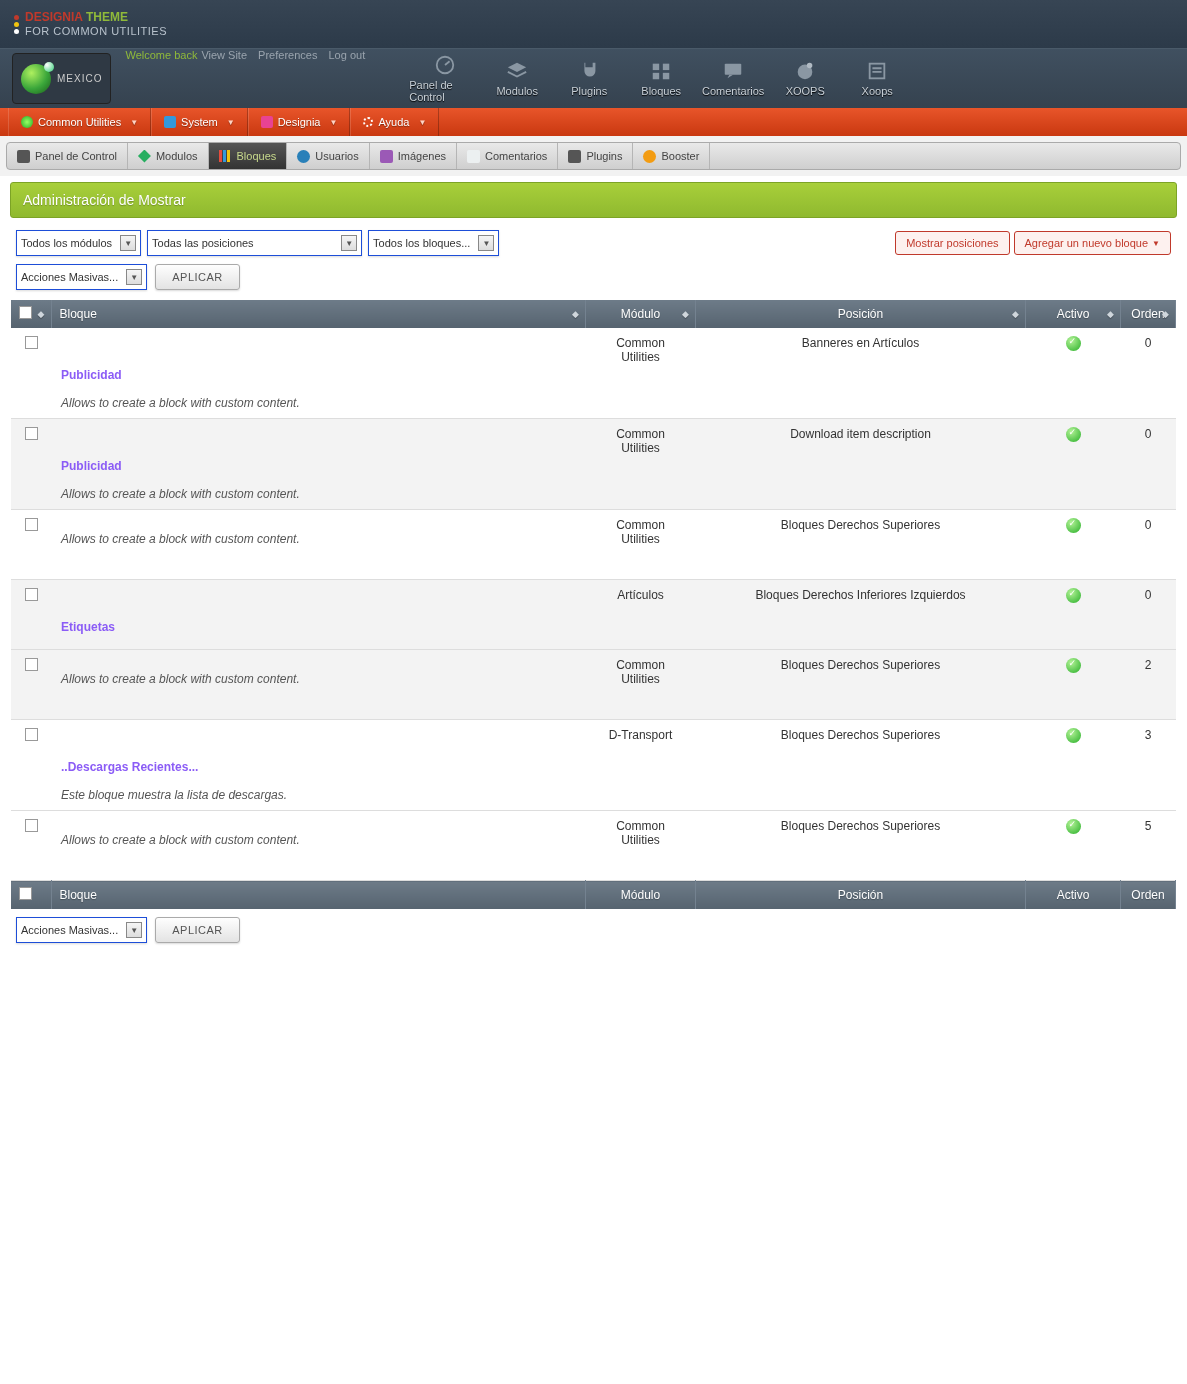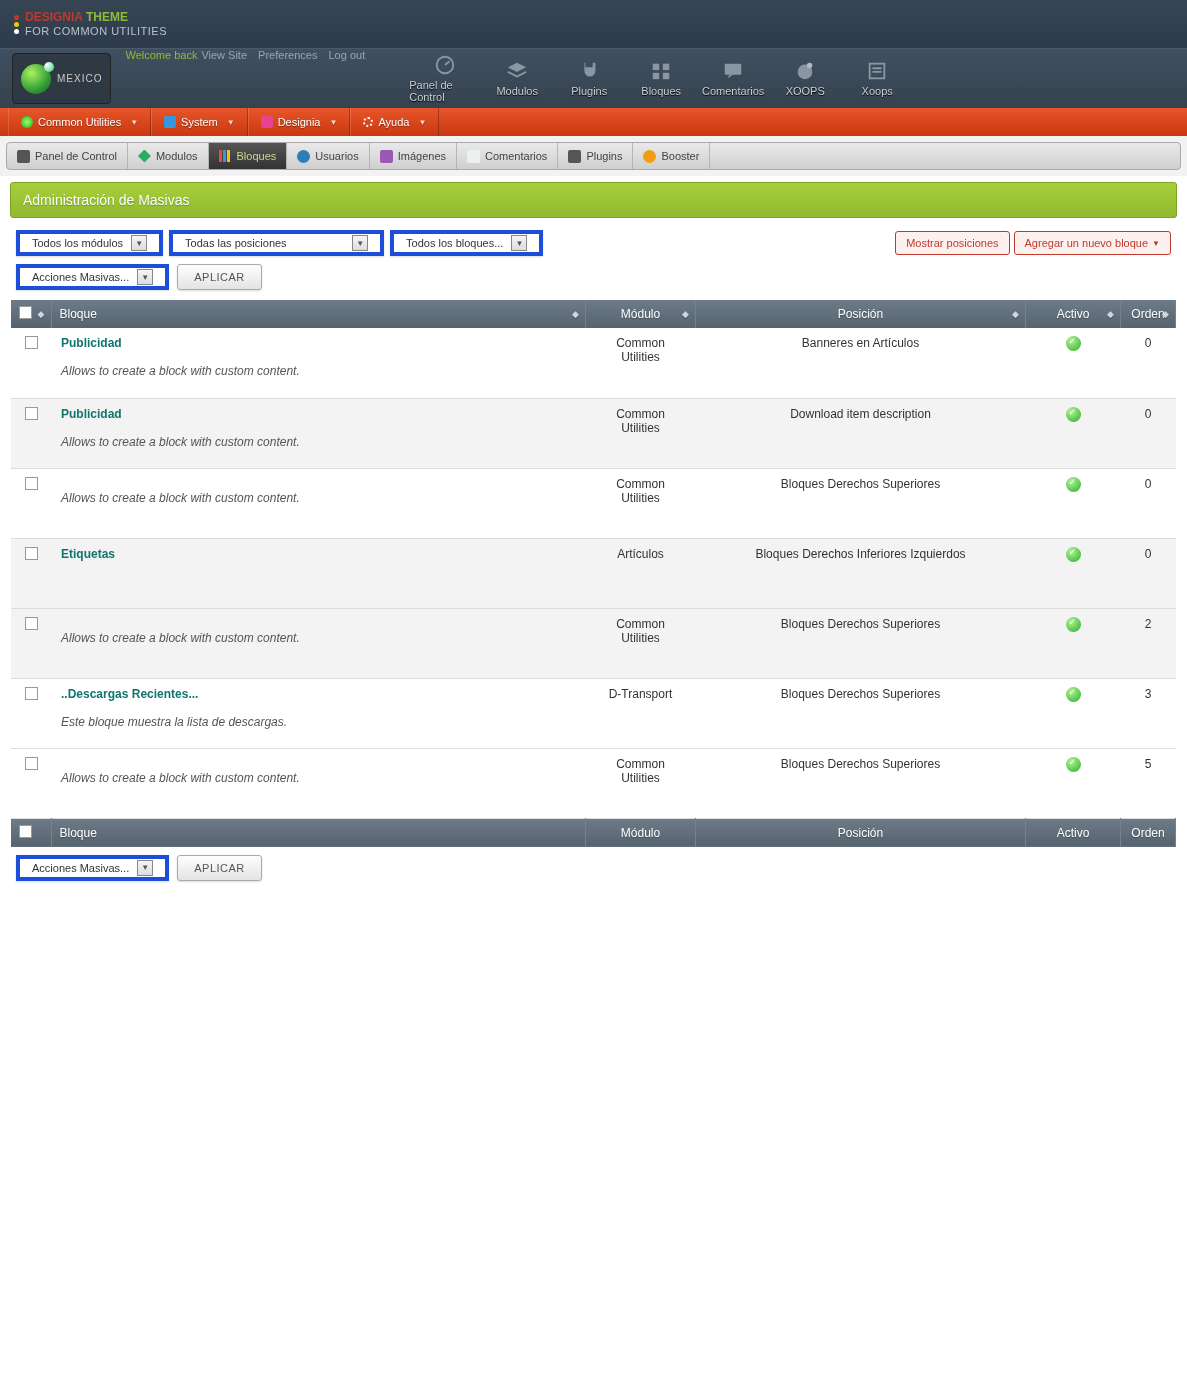--- a/index.html
+++ b/index.html
@@ -53,39 +53,39 @@
 .ic-com{background:#ecf0f1;border-radius:2px;position:relative}.ic-com:after{content:"";position:absolute;bottom:-3px;left:3px;border:3px solid transparent;border-top-color:#ecf0f1}
 .ic-plg{background:#555;border-radius:2px;}
 .ic-boo{background:#f39c12;border-radius:50%;}
 
 
 .greenbar { margin:6px 10px; background:linear-gradient(#a8cf3a,#8fb92f); border:1px solid #7ca326; border-radius:3px; padding:9px 12px; color:#fff; font-size:14px; text-shadow:0 1px 1px rgba(0,0,0,.25);}
 
 
 .controls { display:flex; justify-content:space-between; align-items:center; padding:6px 16px 4px; }
 .controls-left { display:flex; gap:6px;}
-.sel { height:26px; border:4px solid #1d4ed8; background:#fff; font-size:11px; padding:2px 12px; display:flex; align-items:center; box-shadow:0 1px 2px rgba(0,0,0,.15);}
+.sel { height:26px; border:1px solid #1d4ed8; background:#fff; font-size:11px; padding:2px 4px; display:flex; align-items:center; box-shadow:0 1px 2px rgba(0,0,0,.15);}
 .sel .ddb{ width:16px; height:16px; border:1px solid #888; margin-left:8px; background:linear-gradient(#f5f5f5,#ddd); display:flex; align-items:center; justify-content:center; font-size:8px; color:#555;}
 .controls-right{display:flex; gap:4px;}
 .btn-ol{ border:1px solid #c0392b; color:#c0392b; background:#fdf1ef; padding:5px 10px; border-radius:3px; font-size:11px; cursor:pointer; display:flex; align-items:center; gap:4px;}
 
 .controls2{ display:flex; align-items:center; gap:8px; padding:4px 16px 10px;}
 .btn-apply{ background:linear-gradient(#fefefe,#e3e3e3); border:1px solid #aaa; border-radius:3px; padding:6px 16px; font-size:11px; color:#555; letter-spacing:.5px; cursor:pointer; box-shadow:0 1px 2px rgba(0,0,0,.15);}
 
 
 .tbl { width:calc(100% - 22px); margin:0 11px; border-collapse:collapse; }
 .tbl thead th, .tbl tfoot th { background:linear-gradient(#6d7b88,#56636f); color:#fff; font-weight:normal; font-size:12px; padding:6px 8px; text-align:left; position:relative; border-right:1px solid #748290; text-shadow:0 1px 1px rgba(0,0,0,.3);}
 .tbl thead th .sort, .tbl tfoot th .sort{ position:absolute; right:6px; top:50%; transform:translateY(-50%); font-size:9px; color:#cfd6dc; line-height:6px;}
 .tbl th.center, .tbl td.center{text-align:center;}
 .tbl tbody td { padding:8px 10px; font-size:12px; vertical-align:top; }
 .tbl tbody tr { border-bottom:1px solid #ddd; }
 .tbl tbody tr.dim td { background:#f3f3f3; }
 .cb{ width:13px; height:13px; border:1px solid #999; background:#fff; display:inline-block;}
 .thcb{text-align:center;width:40px;}
-.blk-title{font-weight:bold; color:#0f766e;}
+.blk-title{font-weight:bold; color:#8b5cf6;margin-top:32px;}
 .blk-desc{font-style:italic; color:#555; margin-top:14px;}
 .tbl tbody tr{height:70px;}
 .active-ic{ width:15px; height:15px; border-radius:50%; background:radial-gradient(circle at 35% 30%,#b2f296,#27ae27); display:inline-block; position:relative;}
 .active-ic:after{content:"✓"; color:#fff; font-size:9px; position:absolute; left:3px; top:0;}
 .col-mod{width:110px;}
 .col-pos{width:330px;}
 .col-act{width:95px;}
 .col-ord{width:55px;}
 
 .bottom-controls{display:flex; align-items:center; gap:8px; padding:8px 16px 16px;}
@@ -230,21 +230,21 @@
         <span class="ic ic-plg"></span>
         <span>Plugins</span>
       </div>
   <div class="tab-s">
         <span class="ic ic-boo"></span>
         <span>Booster</span>
       </div>
 </div>
 </div>
 
-<div class="greenbar">Administración de Masivas</div>
+<div class="greenbar">Administración de Mostrar</div>
 
 <div class="controls">
   <div class="controls-left">
     <div class="sel">
         <span>Todos los módulos</span>
         <span class="ddb">▼</span>
       </div>
     <div class="sel" style="width:215px">
         <span>Todas las posiciones</span>
         <span class="ddb" style="margin-left:auto">▼</span>

